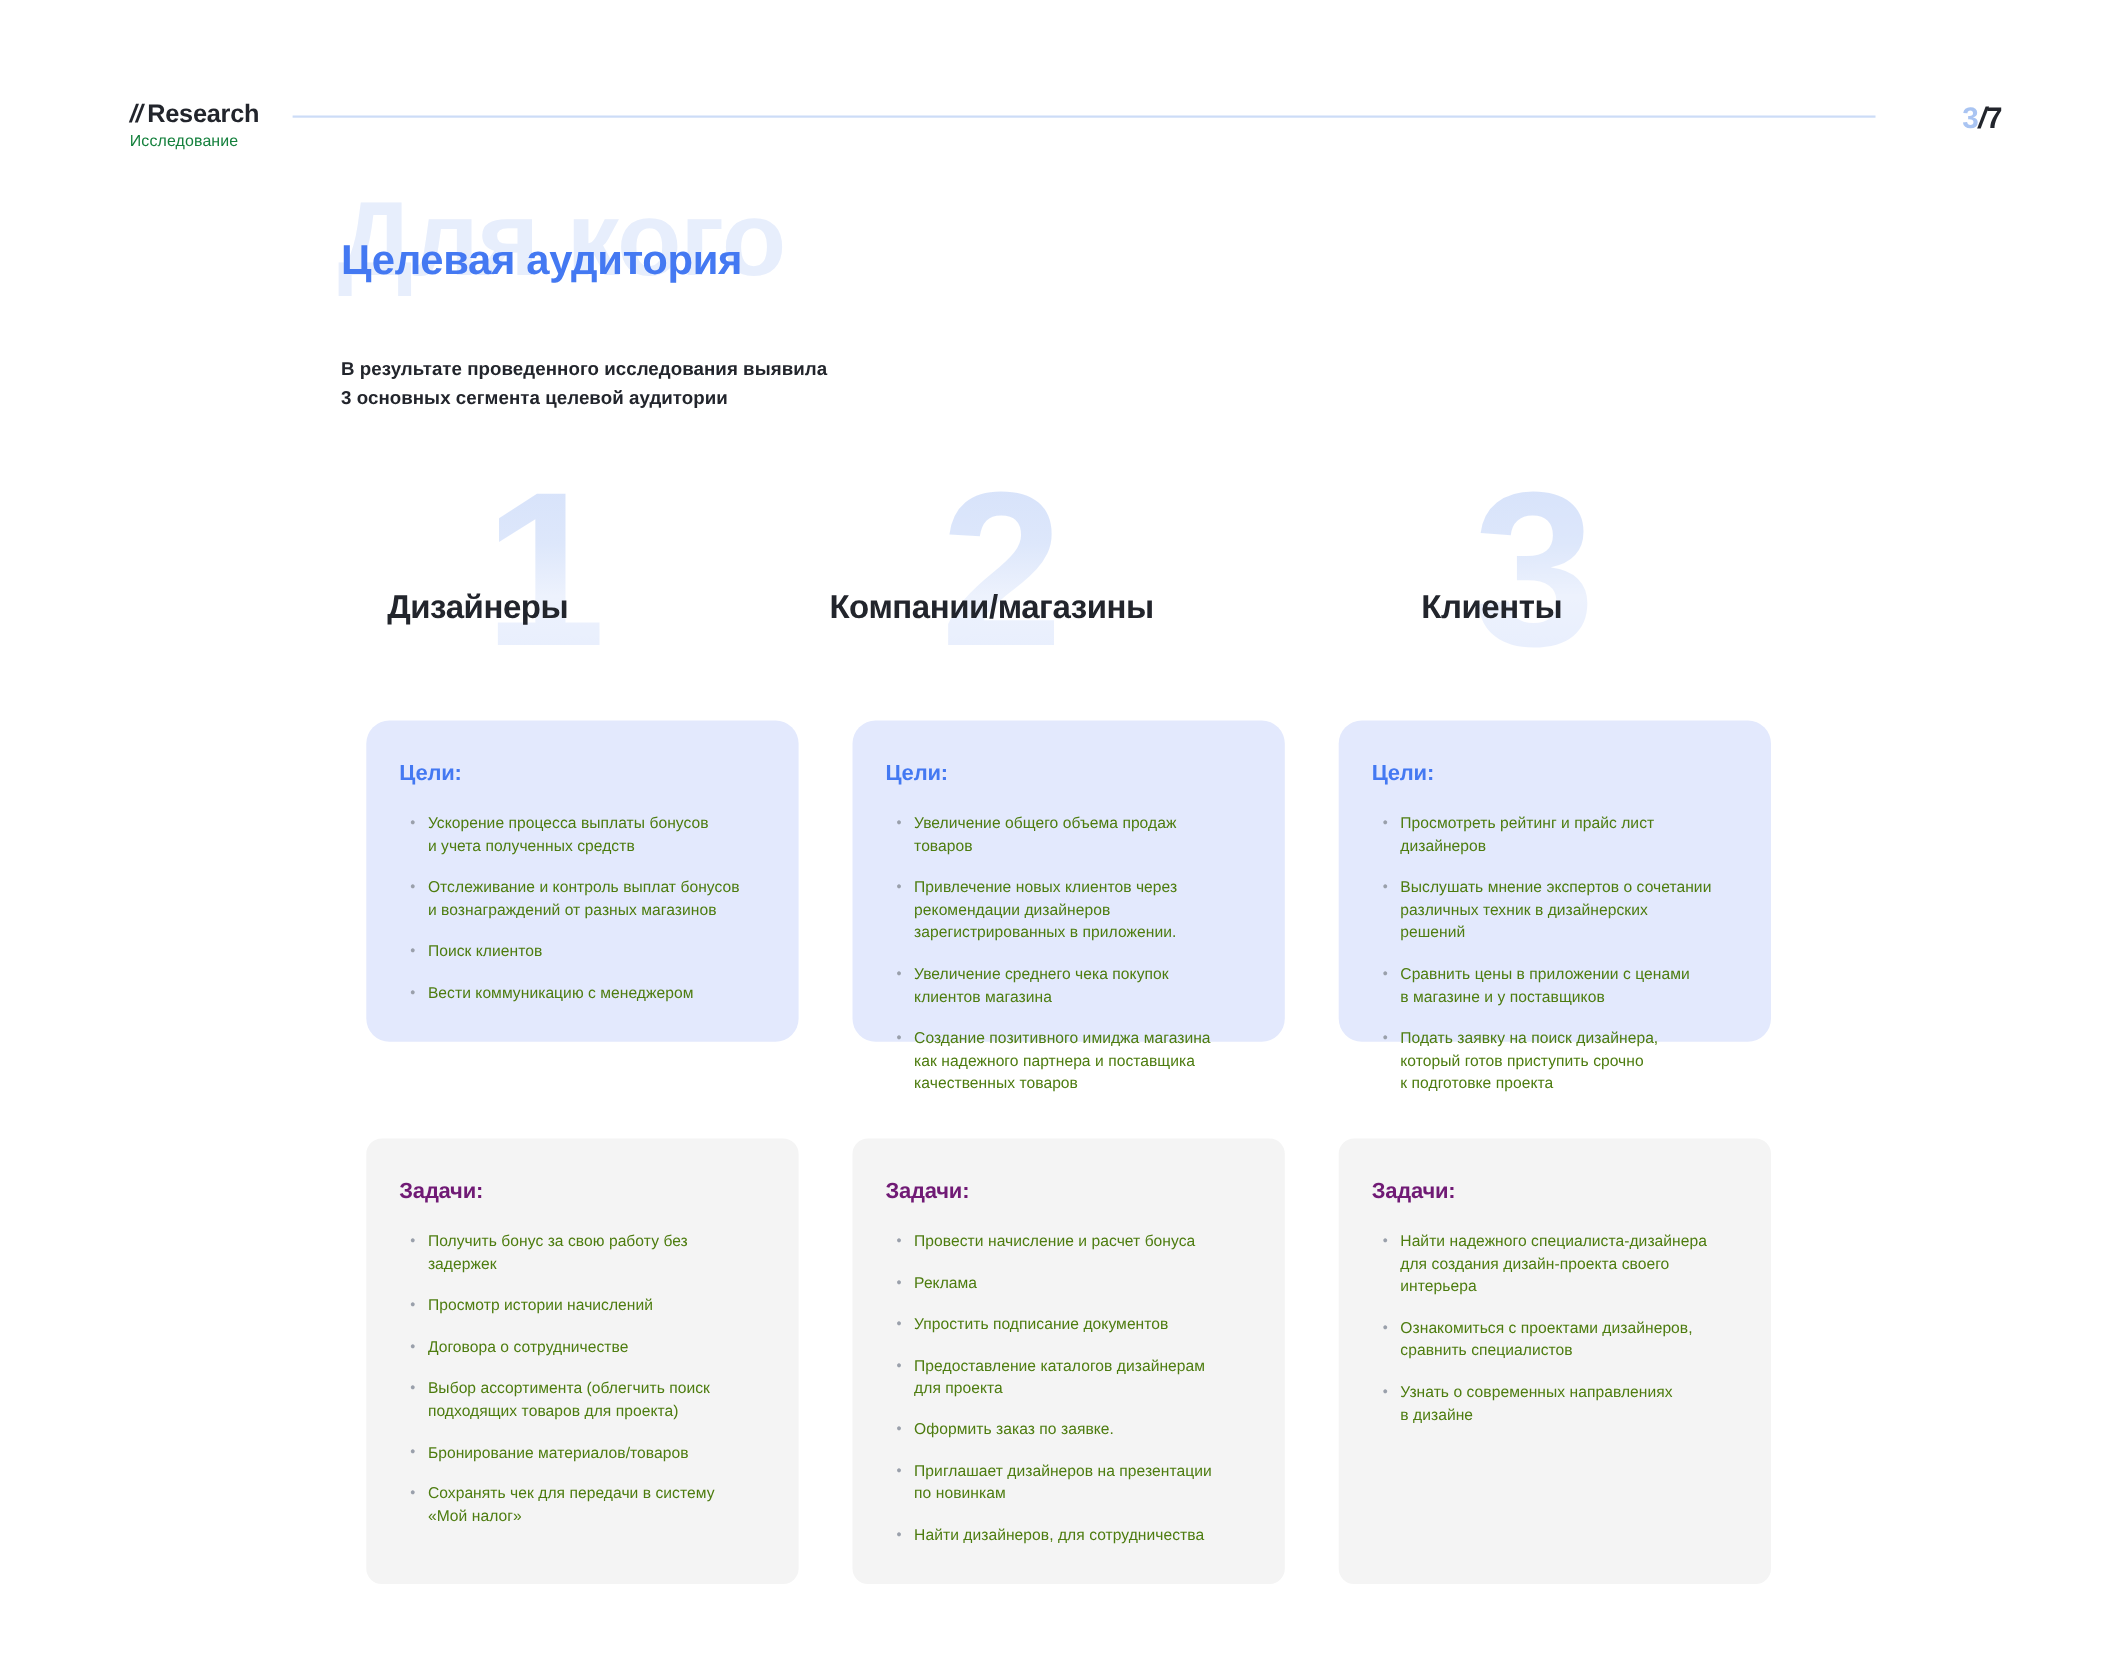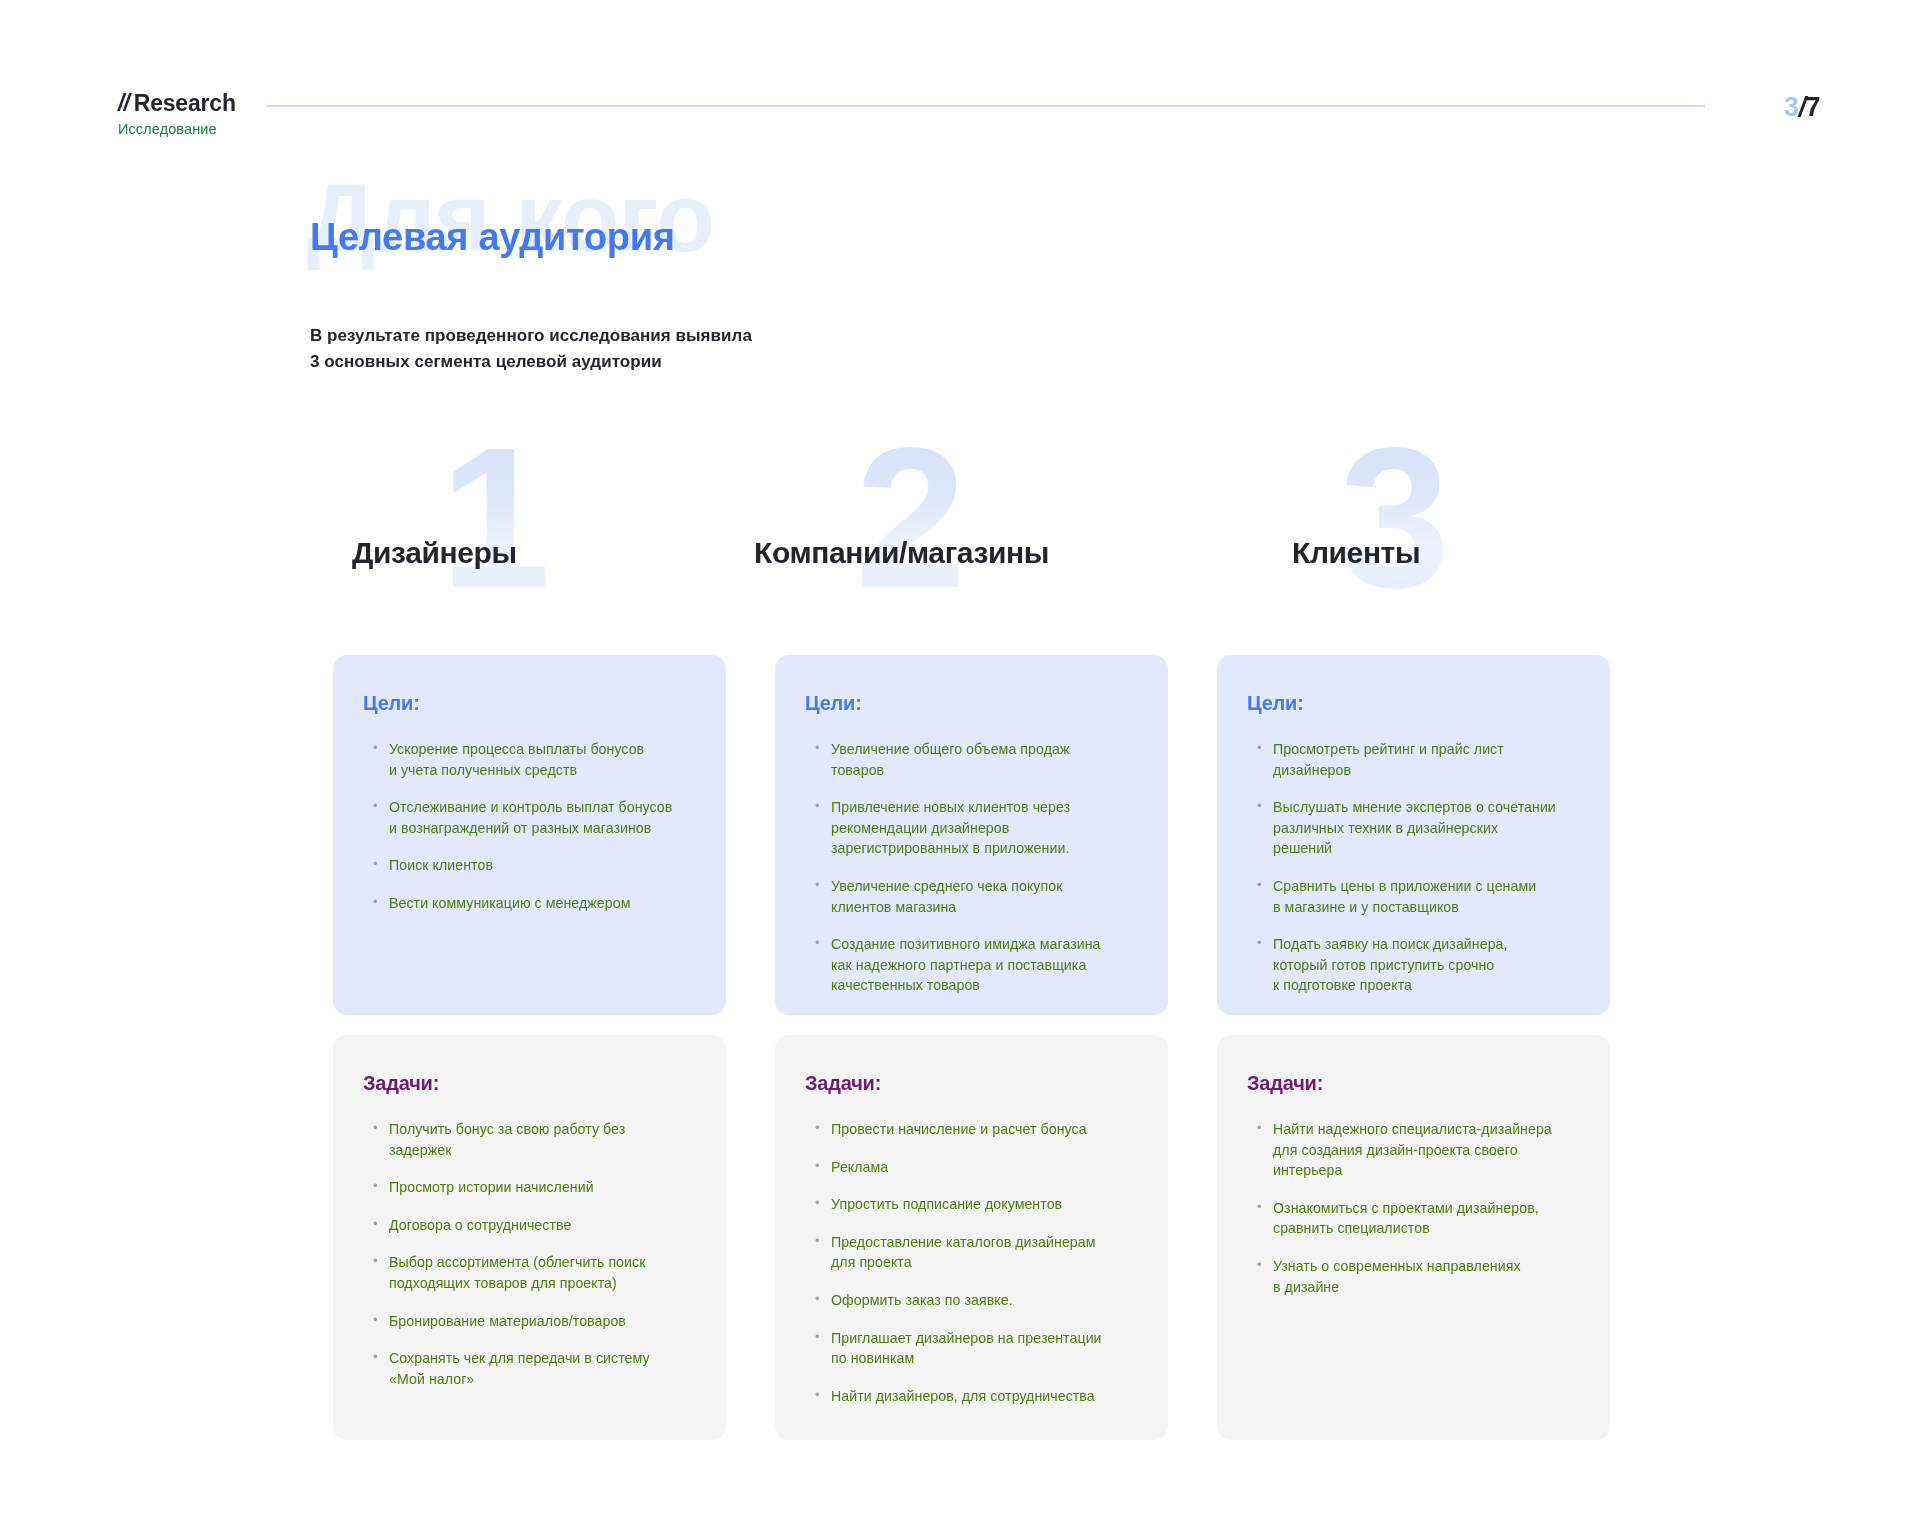--- a/index.html
+++ b/index.html
@@ -177,22 +177,23 @@
   .card {
     position: absolute;
     left: 0;
     width: 393px;
     border-radius: 14px;
     box-sizing: border-box;
     padding: 38px 30px 34px 30px;
   }
   .card.goals {
     top: 215px;
-    height: 360px;
+    height: 292px;
     background: #e3e9fd;
+    border-radius: 21px;
   }
   .card.tasks {
     top: 595px;
     height: 405px;
     background: #f4f4f4;
   }
   .card-heading {
     font-size: 20px;
     font-weight: 700;
     line-height: 1;

